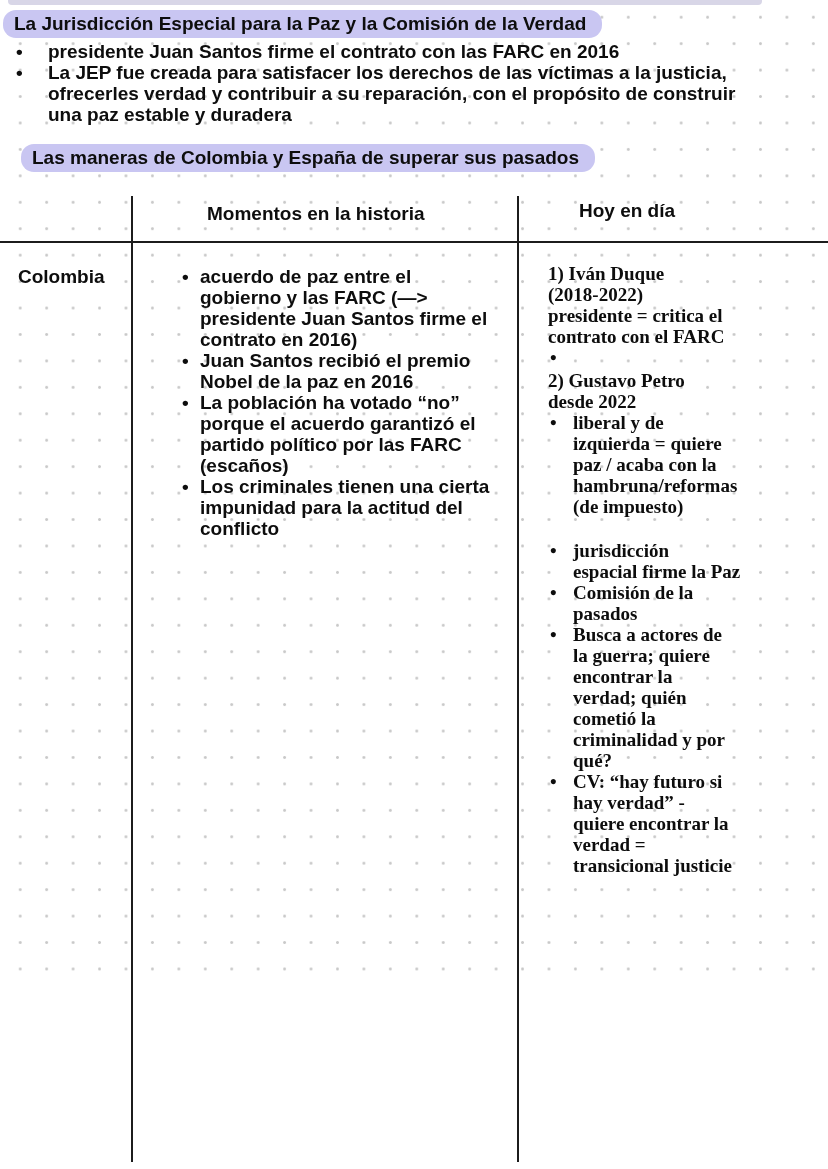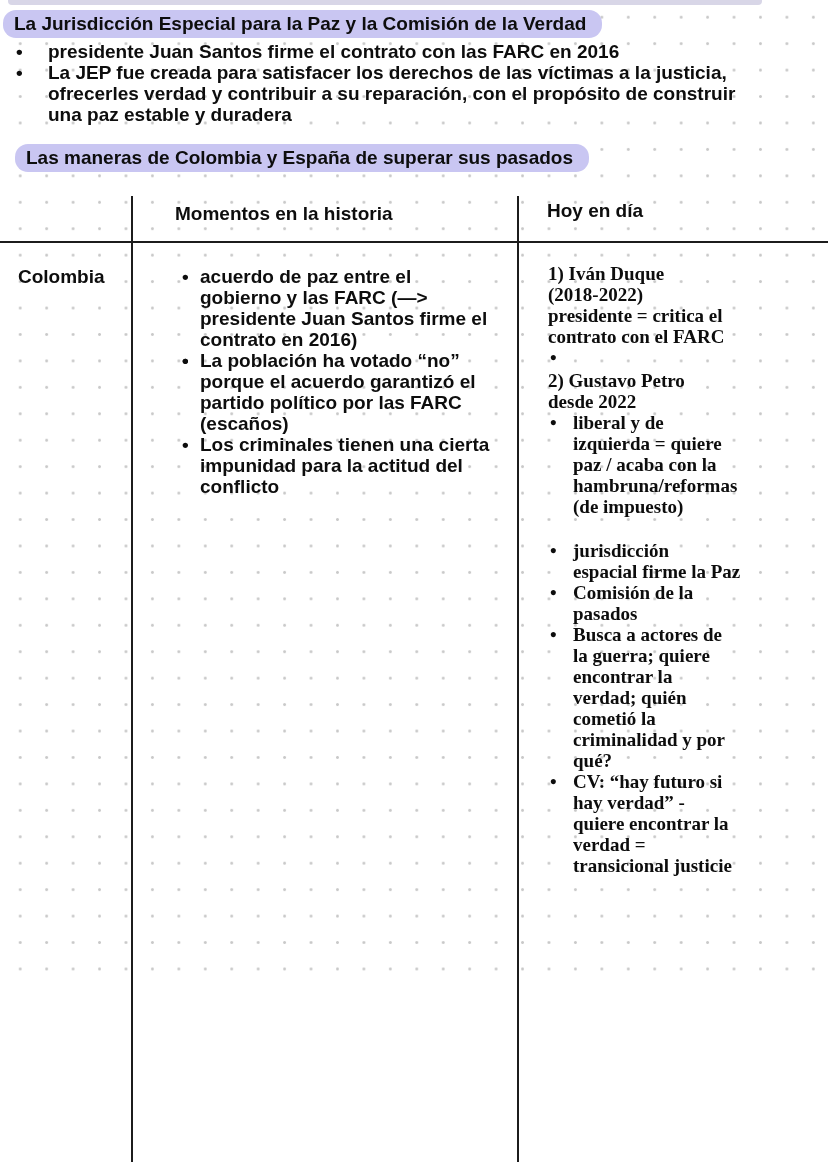--- a/index.html
+++ b/index.html
@@ -25,21 +25,21 @@
     position:absolute;left:8px;top:0;width:754px;height:5px;
     background:#d8d6e7;border-radius:0 0 4px 4px;
   }
   .ul{position:absolute;list-style:none;margin:0;padding:0;}
   .li{position:relative;}
   .li .marker{position:absolute;top:0;}
   .hline{position:absolute;left:0;top:241px;width:828px;height:2px;background:#1c1c1c;}
   .vline{position:absolute;top:196px;width:2px;height:966px;background:#1c1c1c;}
   .vline1{left:131px;}
   .vline2{left:517px;}
-  .col-header{position:absolute;}
+  .col-header{position:absolute;margin-left:32px;}
   
   #intro-list{left:0;top:41px;width:800px;}
   #intro-list .li{padding-left:48px;}
   #intro-list .li .marker{left:16px;}
   
   #momentos-list{left:160px;top:266px;width:356px;}
   #momentos-list .li{padding-left:40px;}
   #momentos-list .li .marker{left:22px;}
   
   #hoy-list{left:548px;top:263px;width:264px;font-family:Liberation Serif, serif;}
@@ -65,21 +65,21 @@
       <span class="pre">presidente Juan Santos firme el contrato con las FARC en 2016</span>
     </li>
     <li class="li txt">
       <span class="marker">•</span>
       <span class="pre">La JEP fue creada para satisfacer los derechos de las víctimas a la justicia,
 ofrecerles verdad y contribuir a su reparación, con el propósito de construir
 una paz estable y duradera</span>
     </li>
   </ul>
 
-  <div class="pill" style="left:15px;top:144px;">
+  <div class="pill" style="left:21px;top:144px;">
     <span class="txt">Las maneras de Colombia y España de superar sus pasados</span>
   </div>
 
   <div class="col-header txt" style="left:175px;top:203px;">Momentos en la historia</div>
   <div class="col-header txt" style="left:547px;top:200px;text-align:center;">Hoy en día</div>
 
   <div class="hline"></div>
   <div class="vline vline1"></div>
   <div class="vline vline2"></div>
 
@@ -88,20 +88,22 @@
   <ul class="ul" id="momentos-list">
     <li class="li txt">
       <span class="marker">•</span>
       <span class="pre">acuerdo de paz entre el
 gobierno y las FARC (—&gt;
 presidente Juan Santos firme el
 contrato en 2016)</span>
     </li>
     <li class="li txt">
       <span class="marker">•</span>
+      <span class="pre">Juan Santos recibió el premio
+Nobel de la paz en 2016</span>
     </li>
     <li class="li txt">
       <span class="marker">•</span>
       <span class="pre">La población ha votado “no”
 porque el acuerdo garantizó el
 partido político por las FARC
 (escaños)</span>
     </li>
     <li class="li txt">
       <span class="marker">•</span>

